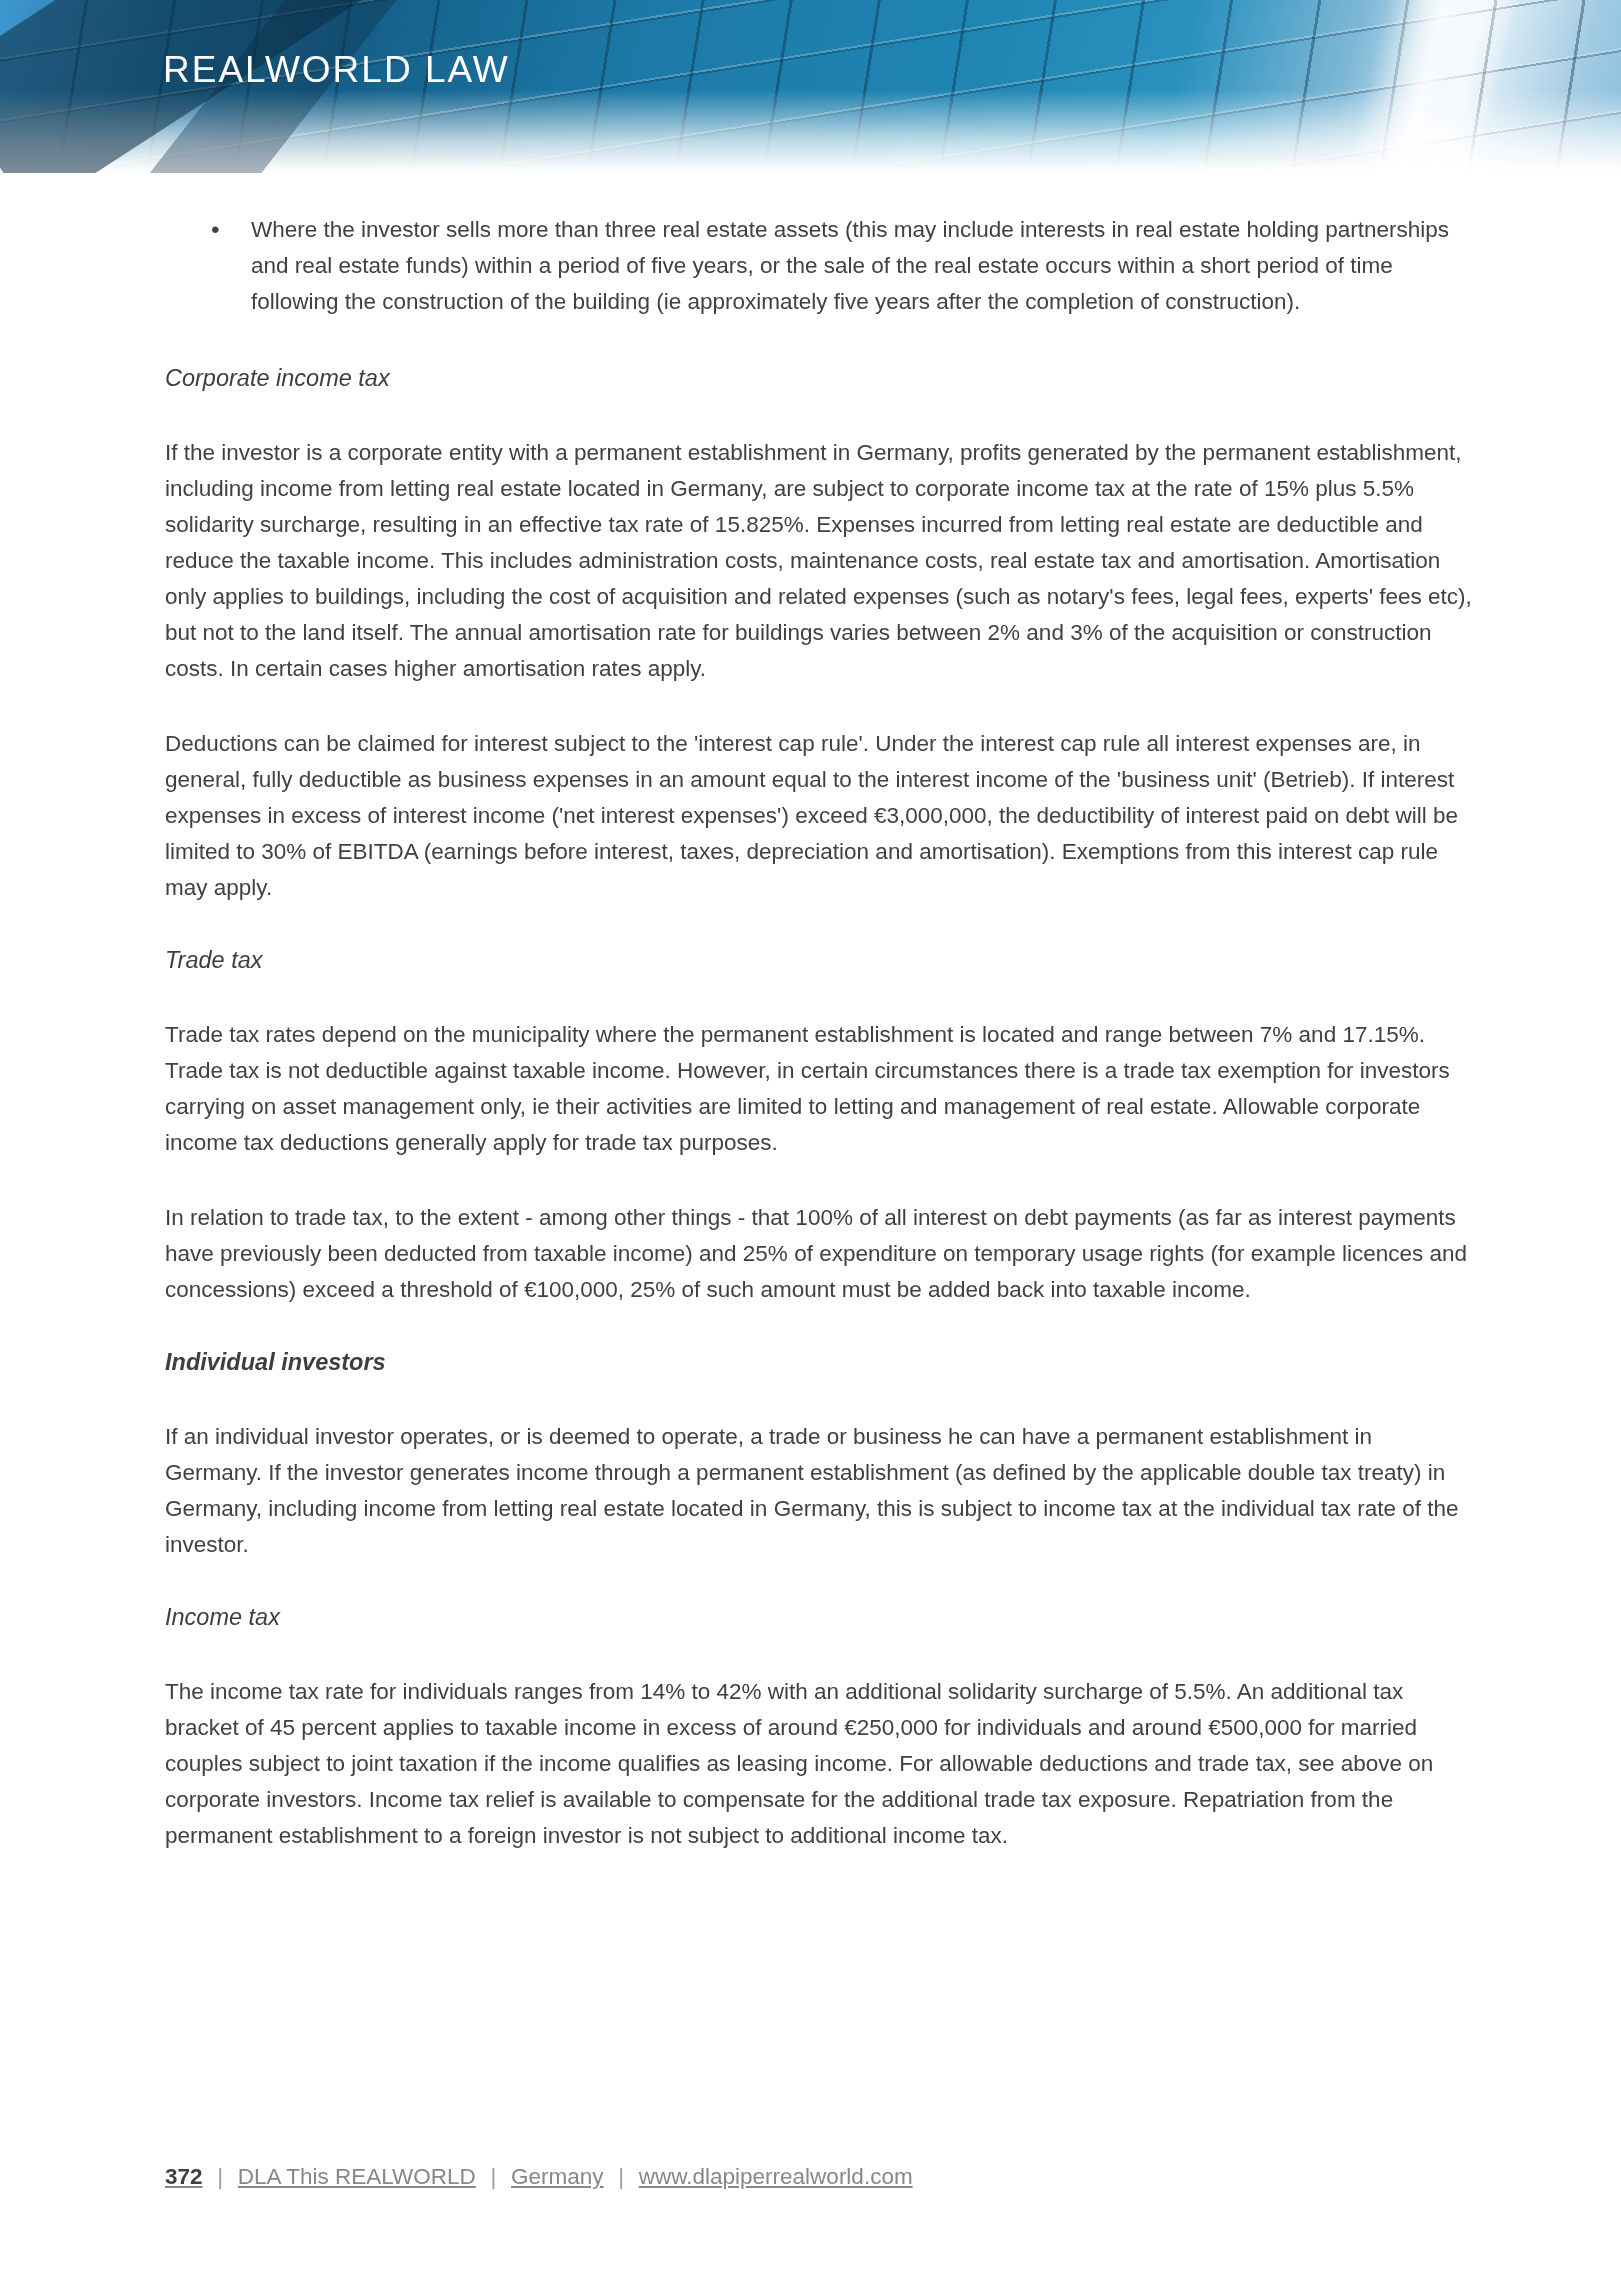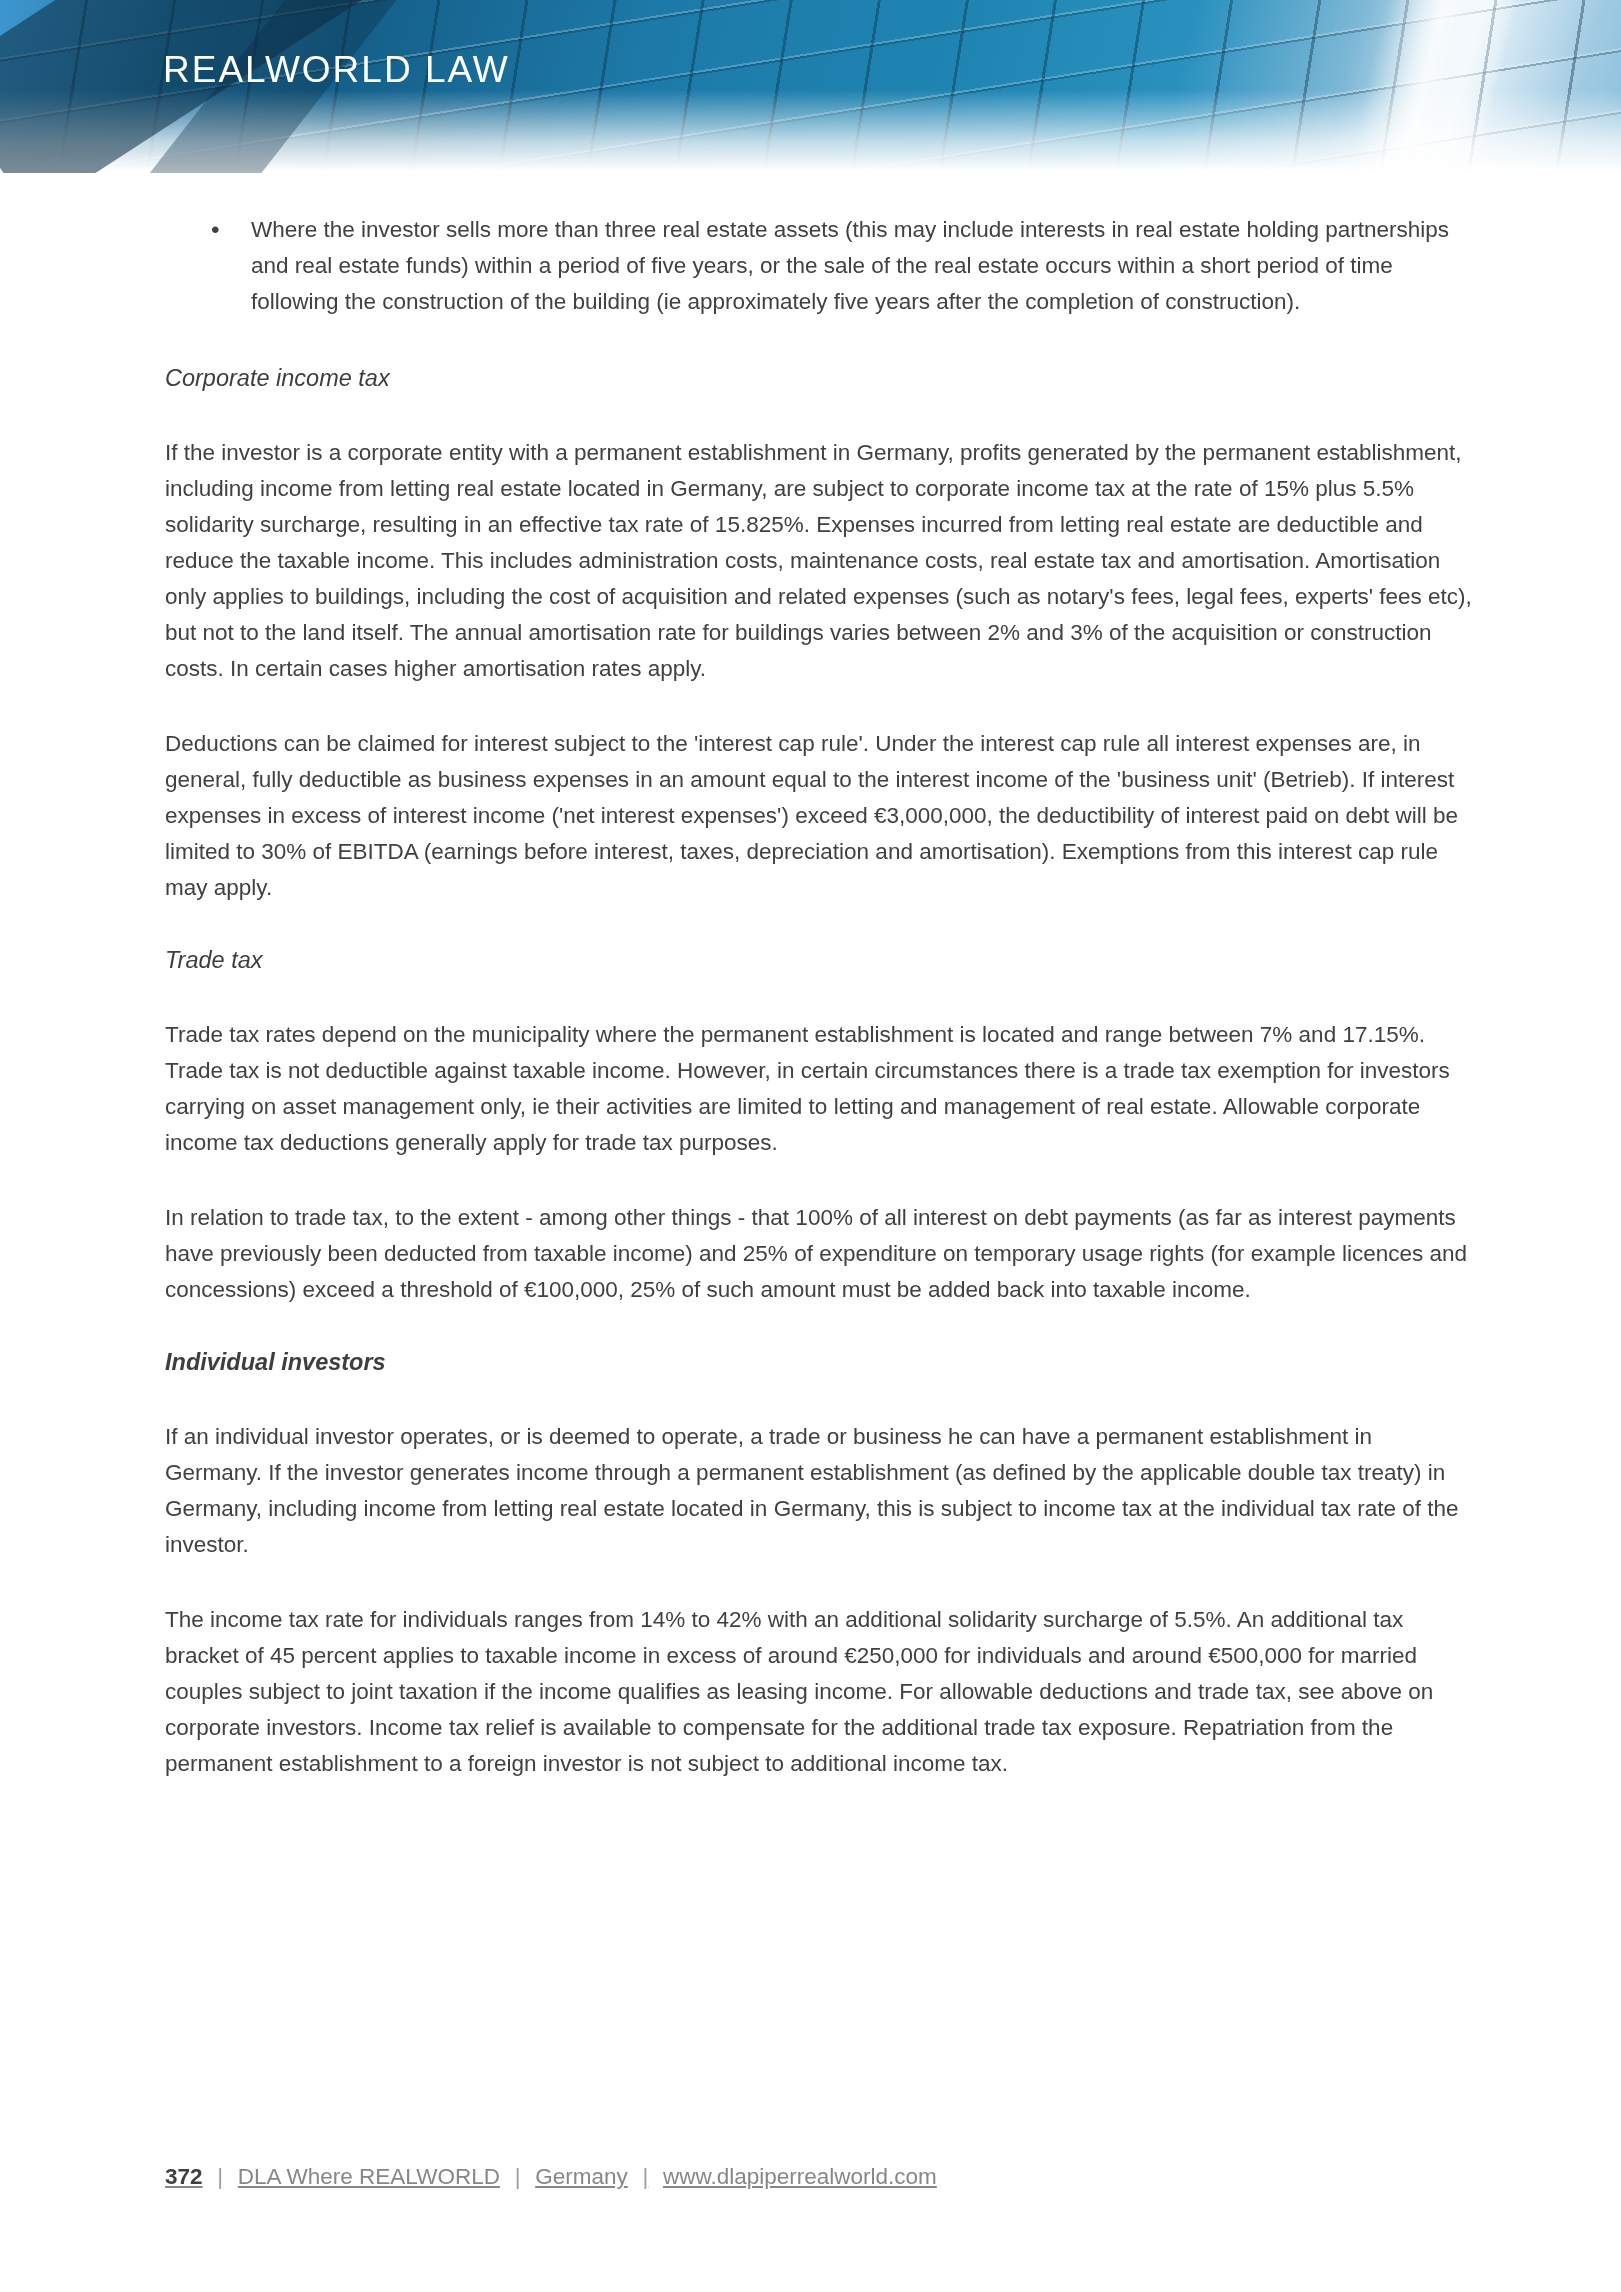--- a/index.html
+++ b/index.html
@@ -149,27 +149,28 @@
   <h3 class="doc-h3">Trade tax</h3>
 
   <p>Trade tax rates depend on the municipality where the permanent establishment is located and range between 7% and 17.15%. Trade tax is not deductible against taxable income. However, in certain circumstances there is a trade tax exemption for investors carrying on asset management only, ie their activities are limited to letting and management of real estate. Allowable corporate income tax deductions generally apply for trade tax purposes.</p>
 
   <p>In relation to trade tax, to the extent - among other things - that 100% of all interest on debt payments (as far as interest payments have previously been deducted from taxable income) and 25% of expenditure on temporary usage rights (for example licences and concessions) exceed a threshold of €100,000, 25% of such amount must be added back into taxable income.</p>
 
   <h2 class="doc-h2">Individual investors</h2>
 
   <p>If an individual investor operates, or is deemed to operate, a trade or business he can have a permanent establishment in Germany. If the investor generates income through a permanent establishment (as defined by the applicable double tax treaty) in Germany, including income from letting real estate located in Germany, this is subject to income tax at the individual tax rate of the investor.</p>
 
+  <h3 class="doc-h3">Income tax</h3>
 
   <p>The income tax rate for individuals ranges from 14% to 42% with an additional solidarity surcharge of 5.5%. An additional tax bracket of 45 percent applies to taxable income in excess of around €250,000 for individuals and around €500,000 for married couples subject to joint taxation if the income qualifies as leasing income. For allowable deductions and trade tax, see above on corporate investors. Income tax relief is available to compensate for the additional trade tax exposure. Repatriation from the permanent establishment to a foreign investor is not subject to additional income tax.</p>
 
 </div>
 
 <div class="footer">
   <span class="page-num">372</span>
   <span class="sep">|</span>
-  <span>DLA Where REALWORLD</span>
+  <span>DLA This REALWORLD</span>
   <span class="sep">|</span>
   <span>Germany</span>
   <span class="sep">|</span>
   <span>www.dlapiperrealworld.com</span>
 </div>
 
 
 </body></html>

